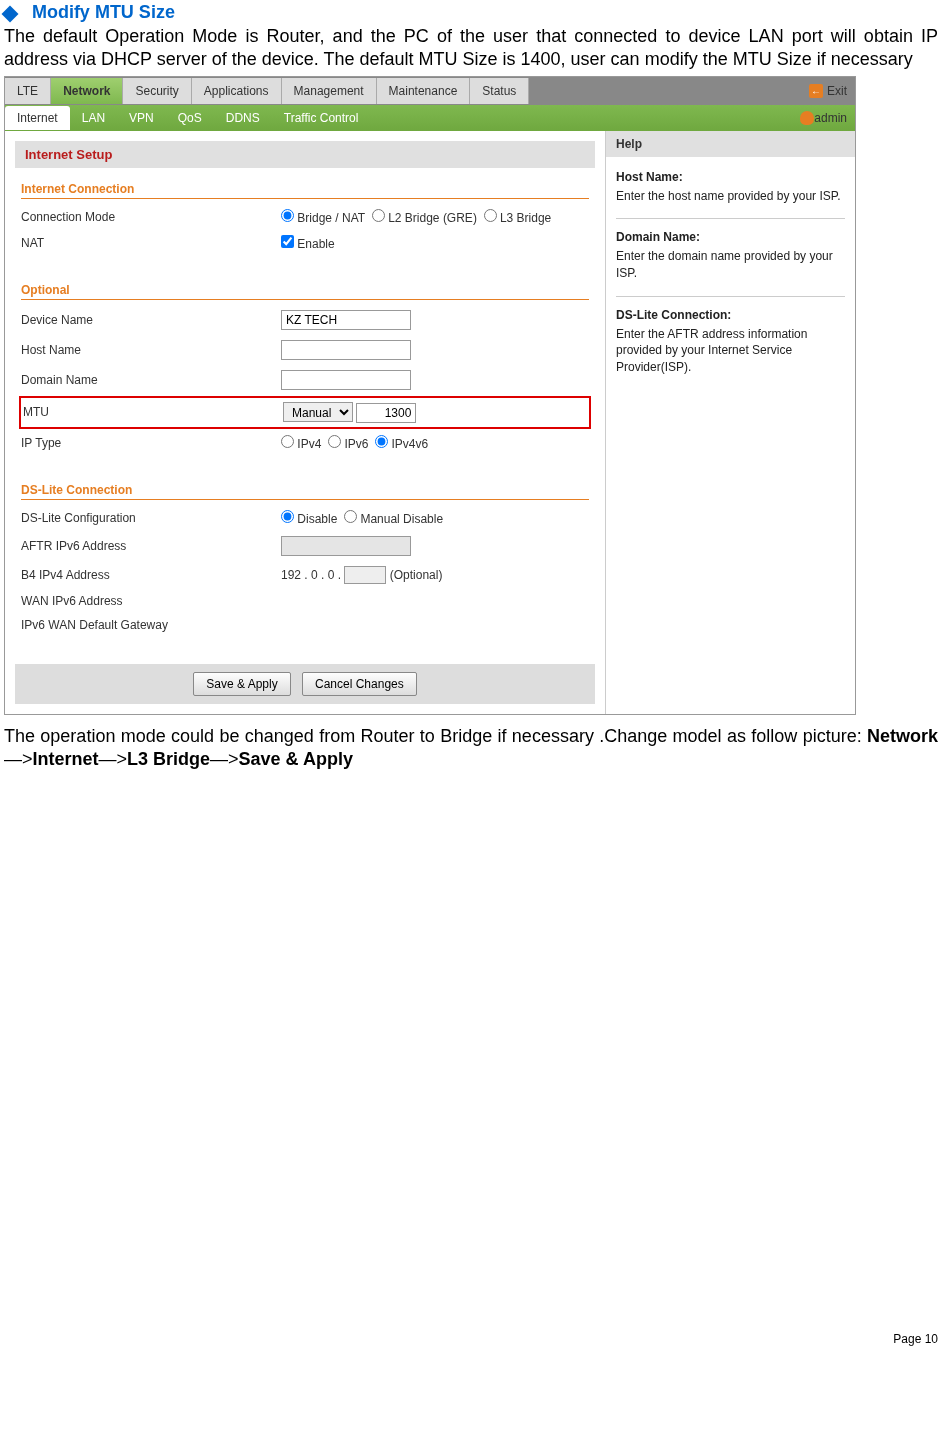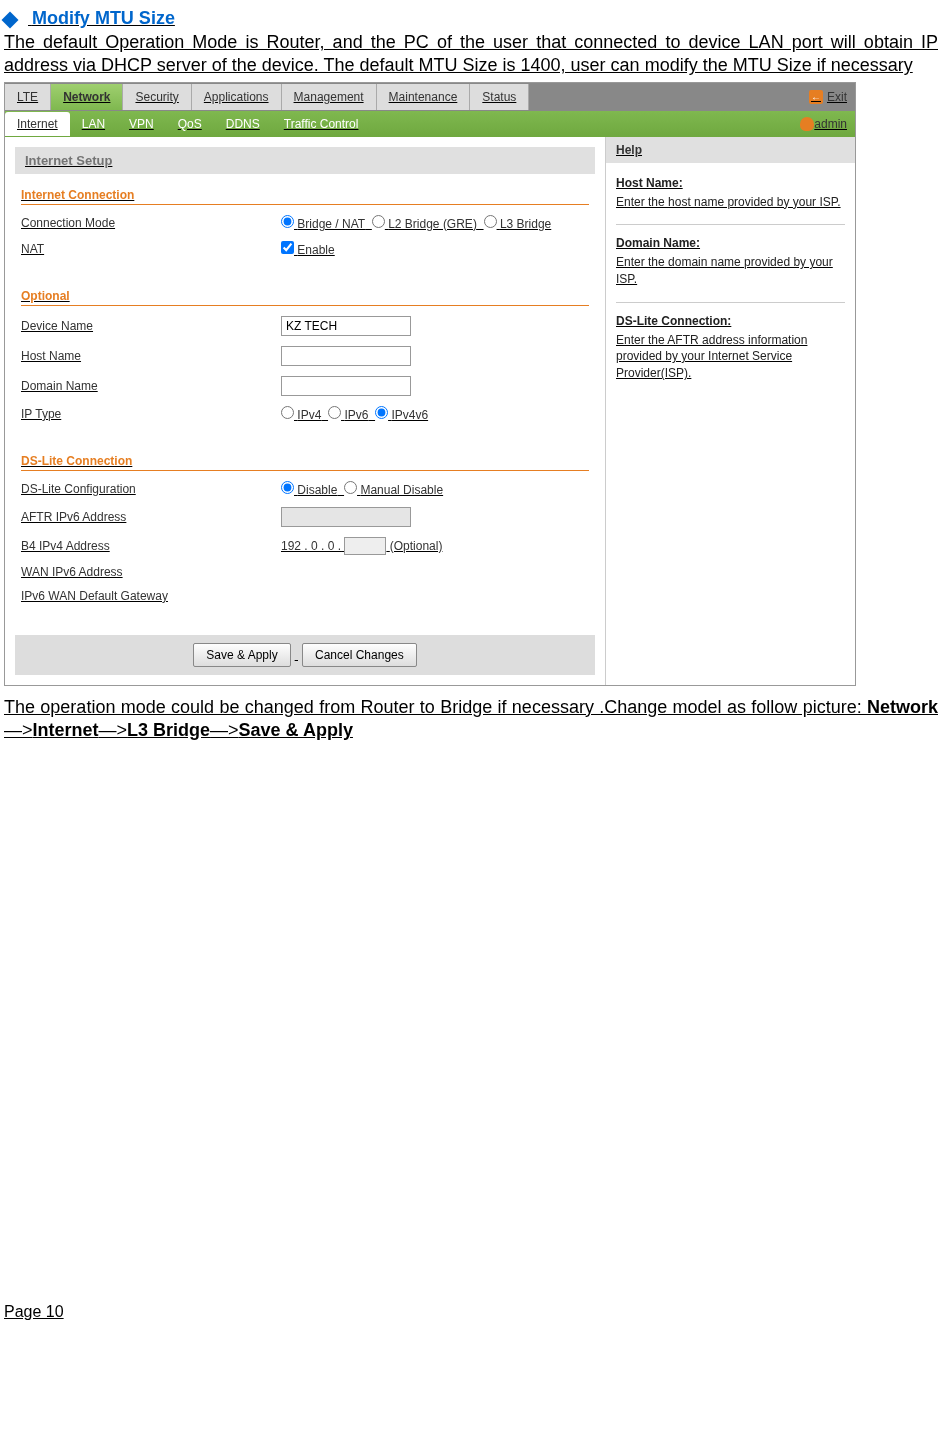--- a/index.html
+++ b/index.html
@@ -1,53 +1,53 @@
 <!DOCTYPE html>
 <html><head>
 <meta charset="utf-8">
 <style>
   * { box-sizing: border-box; margin: 0; padding: 0; }
   body { font-family: Arial, sans-serif; font-size: 14px; color: #000; background: #fff; width: 942px; }
-  .doc { padding: 8px 4px; text-decoration: underline; }
+  .doc { padding: 2px 4px; }
   .diamond { display: inline-block; width: 12px; height: 12px; background: #0066cc; transform: rotate(45deg); margin-right: 12px; vertical-align: middle; }
   .heading-blue { color: #0066cc; font-weight: bold; font-size: 18px; }
   .heading-row { margin-bottom: 2px; }
   .body-text { font-size: 18px; line-height: 1.3; text-align: justify; }
   .screenshot { border: 1px solid #999; margin: 4px 0 10px 0; width: 852px; background: #fff; font-size: 12px; }
   .top-tabs { display: flex; align-items: center; background: #888; padding: 0; height: 28px; }
   .tab { padding: 6px 12px; background: #ddd; border-right: 1px solid #aaa; cursor: pointer; font-size: 12px; color: #333; }
   .tab.green { background: linear-gradient(#9fcf6f,#7fb84f); color: #333; font-weight: bold; }
   .exit-btn { margin-left: auto; margin-right: 8px; display: flex; align-items: center; gap: 4px; cursor: pointer; color: #333; }
   .exit-icon { width: 14px; height: 14px; background: #e67e22; border-radius: 2px; display: inline-flex; align-items: center; justify-content: center; color: #fff; font-size: 10px; }
   .sub-tabs { display: flex; align-items: center; background: linear-gradient(#7fb84f,#6fa83f); height: 26px; }
   .sub-tab { padding: 5px 12px; color: #fff; cursor: pointer; font-size: 12px; }
   .sub-tab.active { background: #fff; color: #333; border-radius: 3px 3px 0 0; }
   .admin-badge { margin-left: auto; margin-right: 8px; color: #333; display: flex; align-items: center; }
   .admin-icon { width: 14px; height: 14px; background: #e67e22; border-radius: 50% 50% 40% 40%; }
   .content-area { display: flex; padding: 0; }
   .main-panel { flex: 1; padding: 10px 16px; }
   .help-panel { width: 250px; background: #fff; padding: 10px; border-left: 1px solid #ccc; }
-  .section-title { background: #e0e0e0; padding: 6px 10px; margin: 0 -6px 14px -6px; font-weight: bold; font-size: 13px; color: #737373; }
+  .section-title { background: #e0e0e0; padding: 6px 10px; margin: 0 -6px 14px -6px; font-weight: bold; font-size: 13px; color: #b91c1c; }
   .legend { color: #e67e22; font-weight: bold; font-size: 12px; border-bottom: 1px solid #e67e22; display: block; margin-bottom: 10px; padding-bottom: 2px; }
   .form-row { display: flex; align-items: center; margin-bottom: 10px; font-size: 12px; color: #333; }
   .form-label { width: 260px; }
   .form-control { flex: 1; }
   .text-input { border: 1px solid #999; padding: 2px 4px; font-size: 12px; width: 130px; height: 20px; }
   .select { border: 1px solid #999; padding: 2px 4px; font-size: 12px; height: 20px; }
   .num-input { border: 1px solid #999; padding: 2px 4px; font-size: 12px; width: 60px; text-align: right; height: 20px; }
   .mtu-row { border: 2px solid #d00; padding: 4px 2px; margin: -4px -2px 6px -2px; }
   .small-input { border: 1px solid #999; background: #eee; width: 42px; height: 18px; font-size: 12px; }
   .disabled-input { border: 1px solid #999; background: #e5e5e5; width: 130px; height: 20px; }
   .button-bar { background: #ddd; padding: 8px; text-align: center; margin: 20px -6px 0 -6px; }
   .btn { background: linear-gradient(#fefefe,#ddd); border: 1px solid #888; padding: 4px 12px; font-size: 12px; margin: 0 4px; cursor: pointer; border-radius: 2px; }
   .help-title { background: #e0e0e0; padding: 6px 10px; font-weight: bold; color: #333; margin: -10px -10px 12px -10px; }
   .help-block { margin-bottom: 14px; font-size: 12px; color: #222; line-height: 1.4; }
   .help-block strong { display: block; margin-bottom: 2px; font-size: 12px; }
   .hr { border-top: 1px solid #ccc; margin: 10px 0; }
-  .page-num { text-align: left; font-size: 16px; margin-top: 560px; }
+  .page-num { text-align: right; font-size: 12px; margin-top: 560px; }
   .arrow { font-family: Arial; }
   fieldset { border: none; margin-bottom: 22px; }
 </style>
 </head>
 <body>
 
 <div class="doc">
 
   <div class="heading-row">
     <span class="diamond"></span>
@@ -111,20 +111,27 @@
             <div class="form-control"><input class="text-input" value="KZ TECH" style=""></div>
           </div>
           <div class="form-row">
             <div class="form-label">Host Name</div>
             <div class="form-control"><input class="text-input" value="" style=""></div>
           </div>
           <div class="form-row">
             <div class="form-label">Domain Name</div>
             <div class="form-control"><input class="text-input" value="" style=""></div>
           </div>
+          <div class="form-row mtu-row">
+            <div class="form-label">MTU</div>
+            <div class="form-control">
+              <select class="select"><option>Manual</option></select>
+              <input class="num-input" value="1300" style="">
+            </div>
+          </div>
           <div class="form-row">
             <div class="form-label">IP Type</div>
             <div class="form-control">
               <label><input type="radio" style=""> <span>IPv4</span></label>&nbsp;
               <label><input type="radio" style=""> <span>IPv6</span></label>&nbsp;
               <label><input type="radio" checked="" style=""> <span>IPv4v6</span></label>
             </div>
           </div>
         </fieldset>
 

